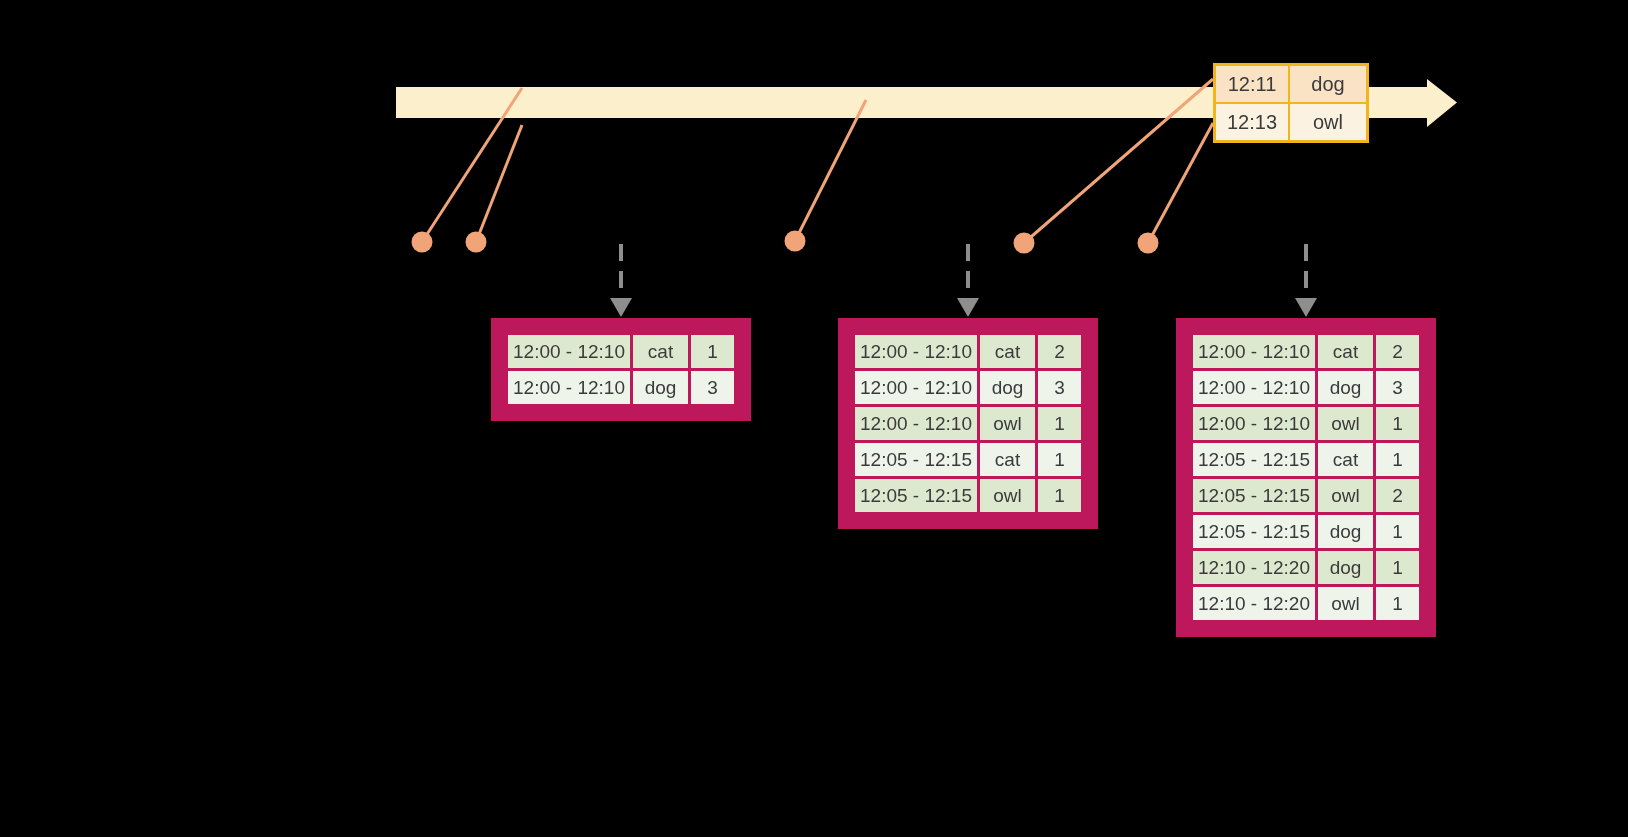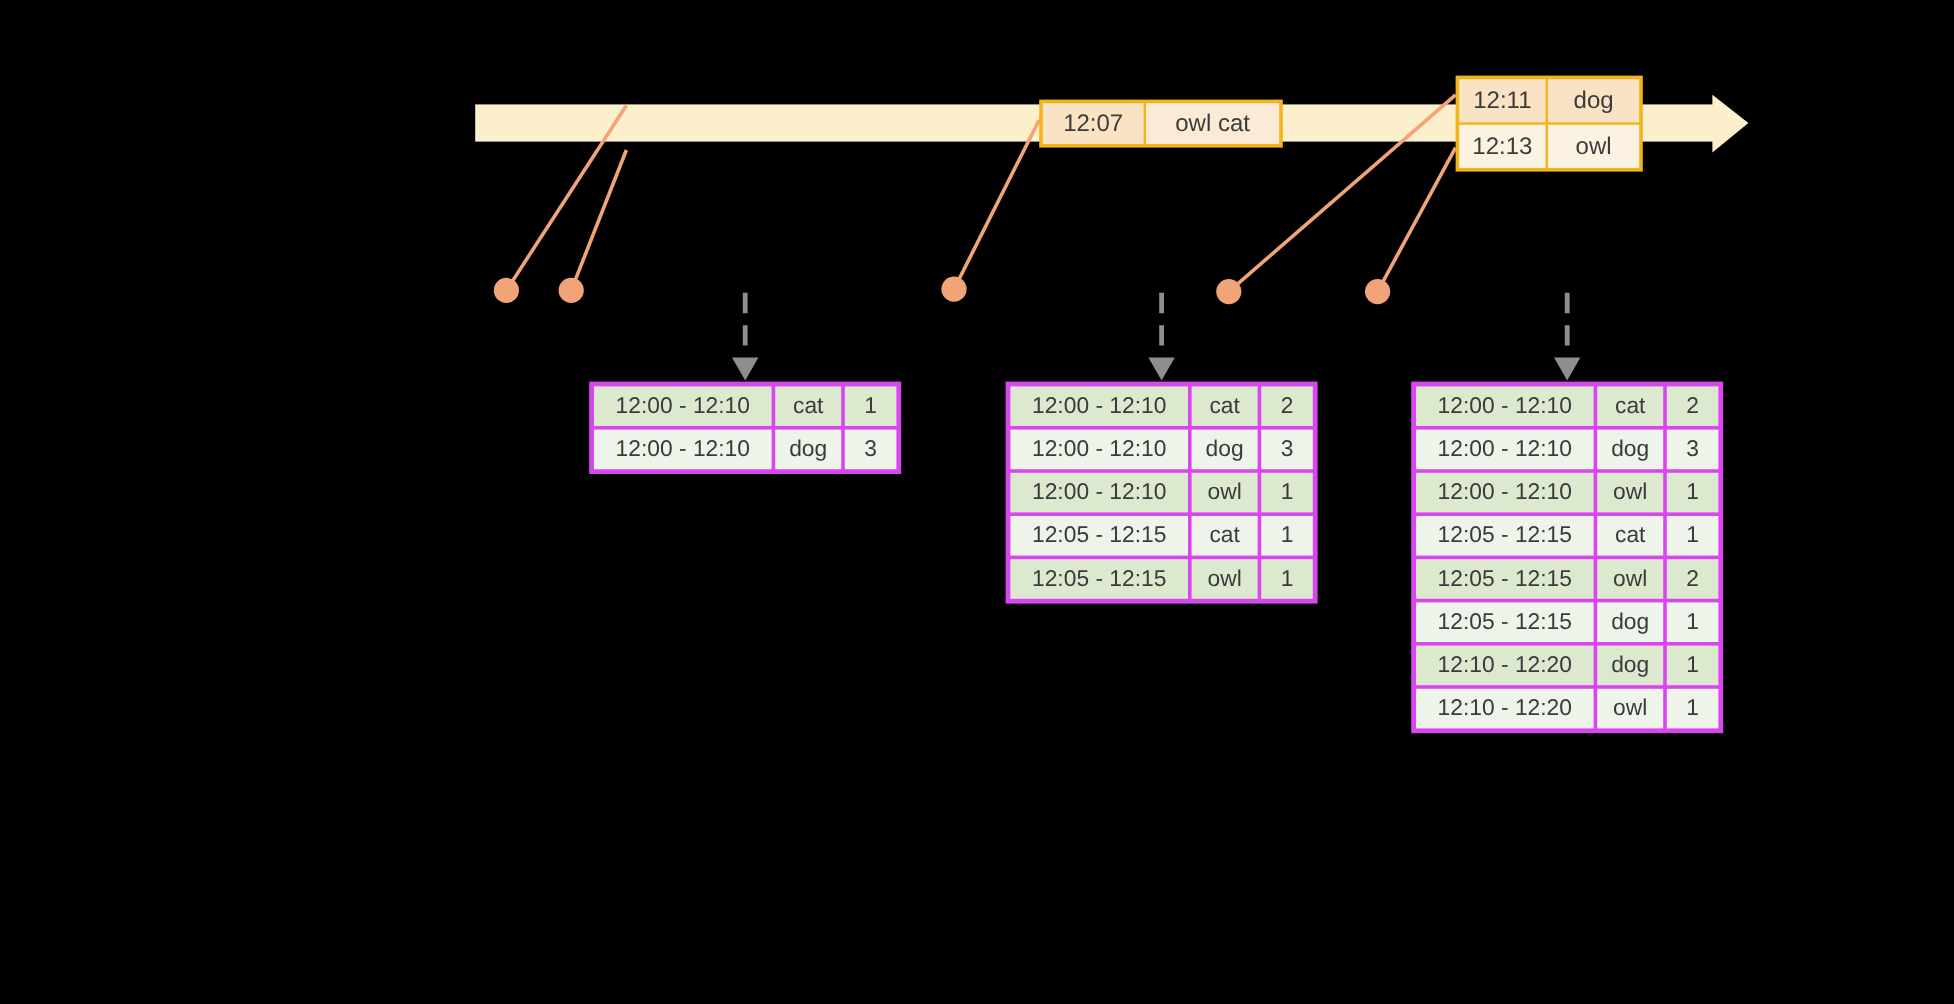--- a/index.html
+++ b/index.html
@@ -14,21 +14,21 @@
   .etable{
     position:absolute;display:grid;gap:2px;padding:3px;background:#F1B51C;
     box-sizing:border-box;z-index:3;
   }
   .etable .cell{font-size:20px;}
   .e-dark{background:#FAE2C4;}
   .e-light{background:#FCF2E2;}
   .e-mid{background:#FBEAD5;}
   
   .rtable{
-    position:absolute;display:grid;gap:3px;padding:4px;background:#d946ef;
+    position:absolute;display:grid;gap:3px;padding:17px;background:#be185d;
     grid-template-columns:1fr 55px 43px;grid-auto-rows:33px;width:260px;
     box-sizing:border-box;z-index:3;
   }
   .rtable .cell{font-size:19px;}
   .g-dark{background:#DDE9CF;}
   .g-light{background:#EFF4EB;}
   .cell{display:flex;align-items:center;justify-content:center;line-height:1;}
 </style>
 </head>
 <body>
@@ -55,24 +55,20 @@
 
     <line x1="621" y1="244" x2="621" y2="298" stroke="#8E8E8E" stroke-width="4" stroke-dasharray="17 10"></line>
     <polygon points="610,298 632,298 621,317" fill="#8E8E8E"></polygon>
     <line x1="968" y1="244" x2="968" y2="298" stroke="#8E8E8E" stroke-width="4" stroke-dasharray="17 10"></line>
     <polygon points="957,298 979,298 968,317" fill="#8E8E8E"></polygon>
     <line x1="1306" y1="244" x2="1306" y2="298" stroke="#8E8E8E" stroke-width="4" stroke-dasharray="17 10"></line>
     <polygon points="1295,298 1317,298 1306,317" fill="#8E8E8E"></polygon>
   </svg>
 
 
-  <div class="etable" style="left:866px;top:83px;width:203px;grid-template-columns:84px 1fr;grid-auto-rows:34px;">
-    <div class="cell e-dark">12:07</div>
-    <div class="cell e-mid">owl cat</div>
-  </div>
 
   <div class="etable" style="left:1213px;top:63px;width:156px;grid-template-columns:72px 1fr;grid-auto-rows:36px;">
     <div class="cell e-dark">12:11</div>
     <div class="cell e-dark">dog</div>
     <div class="cell e-light">12:13</div>
     <div class="cell e-light">owl</div>
   </div>
 
   <div class="rtable" style="left:491px;top:318px;">
     <div class="cell g-dark">12:00 - 12:10</div>

